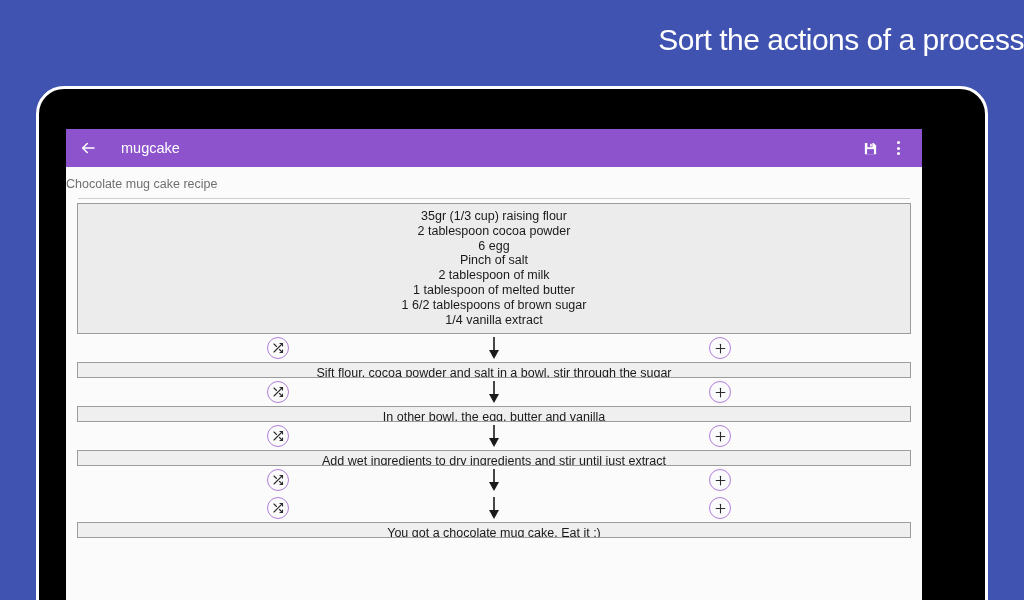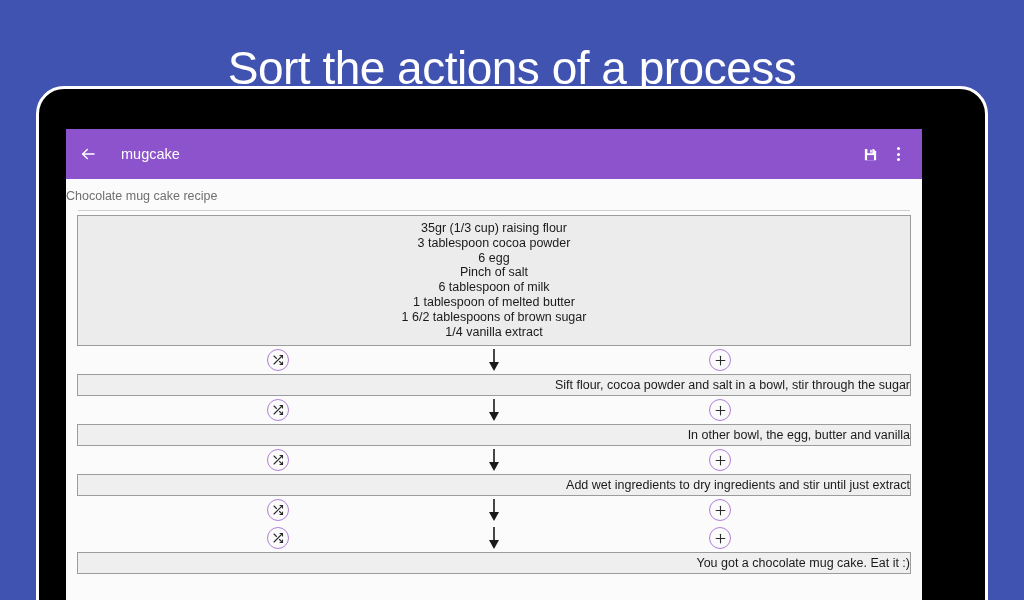--- a/index.html
+++ b/index.html
@@ -15,28 +15,27 @@
     font-family: "Liberation Sans", sans-serif;
     position: relative;
   }
 
   
   .promo-title {
     position: absolute;
     top: 6px;
     left: 0;
     width: 1024px;
-    text-align: center;
+    text-align: right;
     color: #ffffff;
-    font-size: 46px;
+    font-size: 30px;
     font-weight: 400;
     letter-spacing: -0.5px;
     line-height: 68px;
     white-space: nowrap;
-    margin-top: 28px;
   }
 
   
   .device {
     position: absolute;
     left: 36px;
     top: 86px;
     width: 952px;
     height: 560px;
     background: #000000;
@@ -50,21 +49,21 @@
     left: 27px;
     top: 40px;
     width: 856px;
     height: 520px;
     background: #fbfbfb;
     overflow: hidden;
   }
 
   
   .appbar {
-    height: 50px;
+    height: 38px;
     background: #8c53cc;
     display: flex;
     align-items: center;
     padding: 0 14px 0 11px;
     position: relative;
   }
   .appbar-back {
     width: 22px; height: 22px;
     display: flex; align-items: center; justify-content: center;
     flex: 0 0 auto;
@@ -157,24 +156,24 @@
     top: 2px;
     display: flex;
     justify-content: center;
   }
 
   
   .step-box {
     margin: 0 11px;
     border: 1px solid #9c9c9c;
     background: #efefef;
-    text-align: right;
+    text-align: center;
     font-size: 12.5px;
     color: #1a1a1a;
-    height: 22px;
+    height: 16px;
     line-height: 20px;
     white-space: nowrap;
     overflow: hidden;
   }
 </style>
 </head>
 <body>
 
 <div class="promo-title">Sort the actions of a process</div>
 
@@ -206,24 +205,24 @@
       </div>
     </div>
 
     <div class="content">
 
       <div class="recipe-title">Chocolate mug cake recipe</div>
       <div class="divider"></div>
 
       <div class="ingredients-box">
         <div class="ingredient-line">35gr (1/3 cup) raising flour</div>
-        <div class="ingredient-line">3 tablespoon cocoa powder</div>
+        <div class="ingredient-line">2 tablespoon cocoa powder</div>
         <div class="ingredient-line">6 egg</div>
         <div class="ingredient-line">Pinch of salt</div>
-        <div class="ingredient-line">6 tablespoon of milk</div>
+        <div class="ingredient-line">2 tablespoon of milk</div>
         <div class="ingredient-line">1 tablespoon of melted butter</div>
         <div class="ingredient-line">1 6/2 tablespoons of brown sugar</div>
         <div class="ingredient-line">1/4 vanilla extract</div>
       </div>
 
       <div class="connector">
         <div class="conn-arrow">
           <svg width="14" height="24" viewBox="0 0 14 24">
               <line x1="7" y1="1" x2="7" y2="15" stroke="#1a1a1a" stroke-width="1.6"></line>
               <polygon points="7,23 2,14 12,14" fill="#1a1a1a"></polygon>

